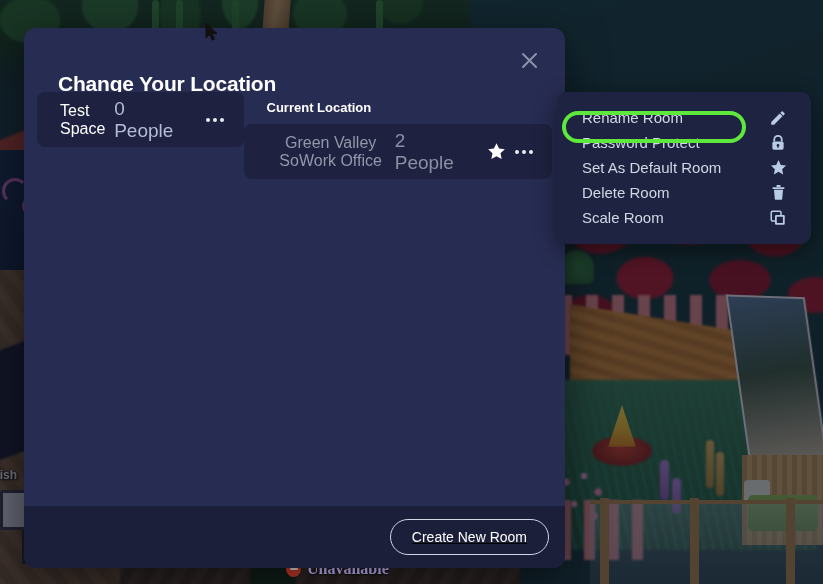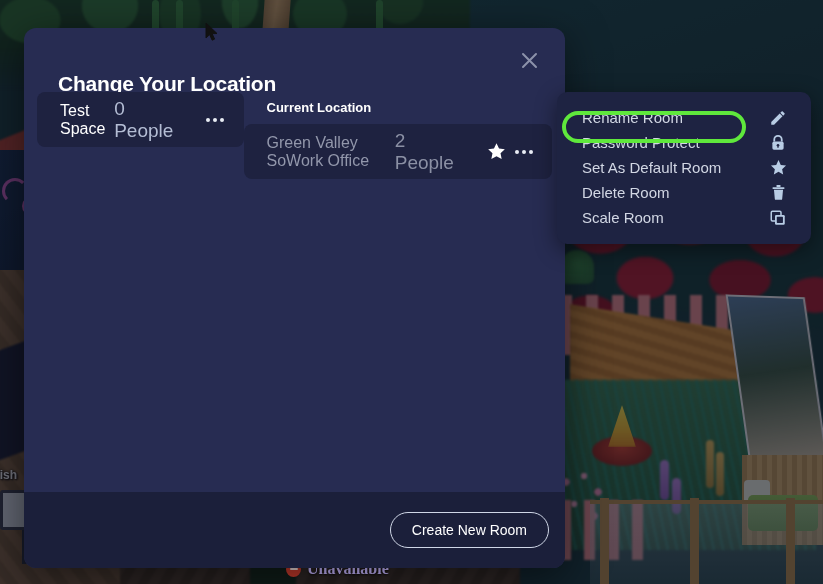--- a/index.html
+++ b/index.html
@@ -292,21 +292,21 @@
     height: 55px;
     background: #1e2240;
     border-radius: 8px;
     display: flex; align-items: center;
     padding: 0 19px 0 23px;
     cursor: pointer;
   }
   .room-name {
     font-size: 16px; color: #ffffff; flex: 1 1 auto;
   }
-  .room-name.muted { color: #9297ab; }
+  .room-name.muted { color: #9297ab; text-align: center; }
   .room-count {
     font-size: 19px; color: #b4bdd4; margin-right: 32px;
   }
   .room-count.muted { color: #8b90a4; }
   .star-btn {
     width: 26px; height: 26px; margin-right: 8px; cursor: pointer;
     display: flex; align-items: center; justify-content: center;
   }
   .dots-btn {
     width: 28px; height: 26px; cursor: pointer;
@@ -319,25 +319,26 @@
   #list-spacer { flex: 1 1 auto; }
 
   #current-label {
     font-size: 13px; font-weight: bold; color: #ffffff;
     padding: 0 0 9px 23px;
     margin-top: 8px;
   }
   #current-section { padding-bottom: 17px; }
 
   #modal-footer {
-    height: 76px;
+    height: 62px;
     background: #1b1f3a;
     display: flex; align-items: center; justify-content: flex-end;
     padding: 14px 16px;
     flex: 0 0 auto;
+    text-decoration: underline;
   }
   #create-room-btn {
     height: 36px;
     padding: 0 21px;
     border: 1px solid #cfd6e6;
     border-radius: 18px;
     background: transparent;
     color: #ffffff;
     font-size: 14px;
     font-family: "Liberation Sans", sans-serif;

